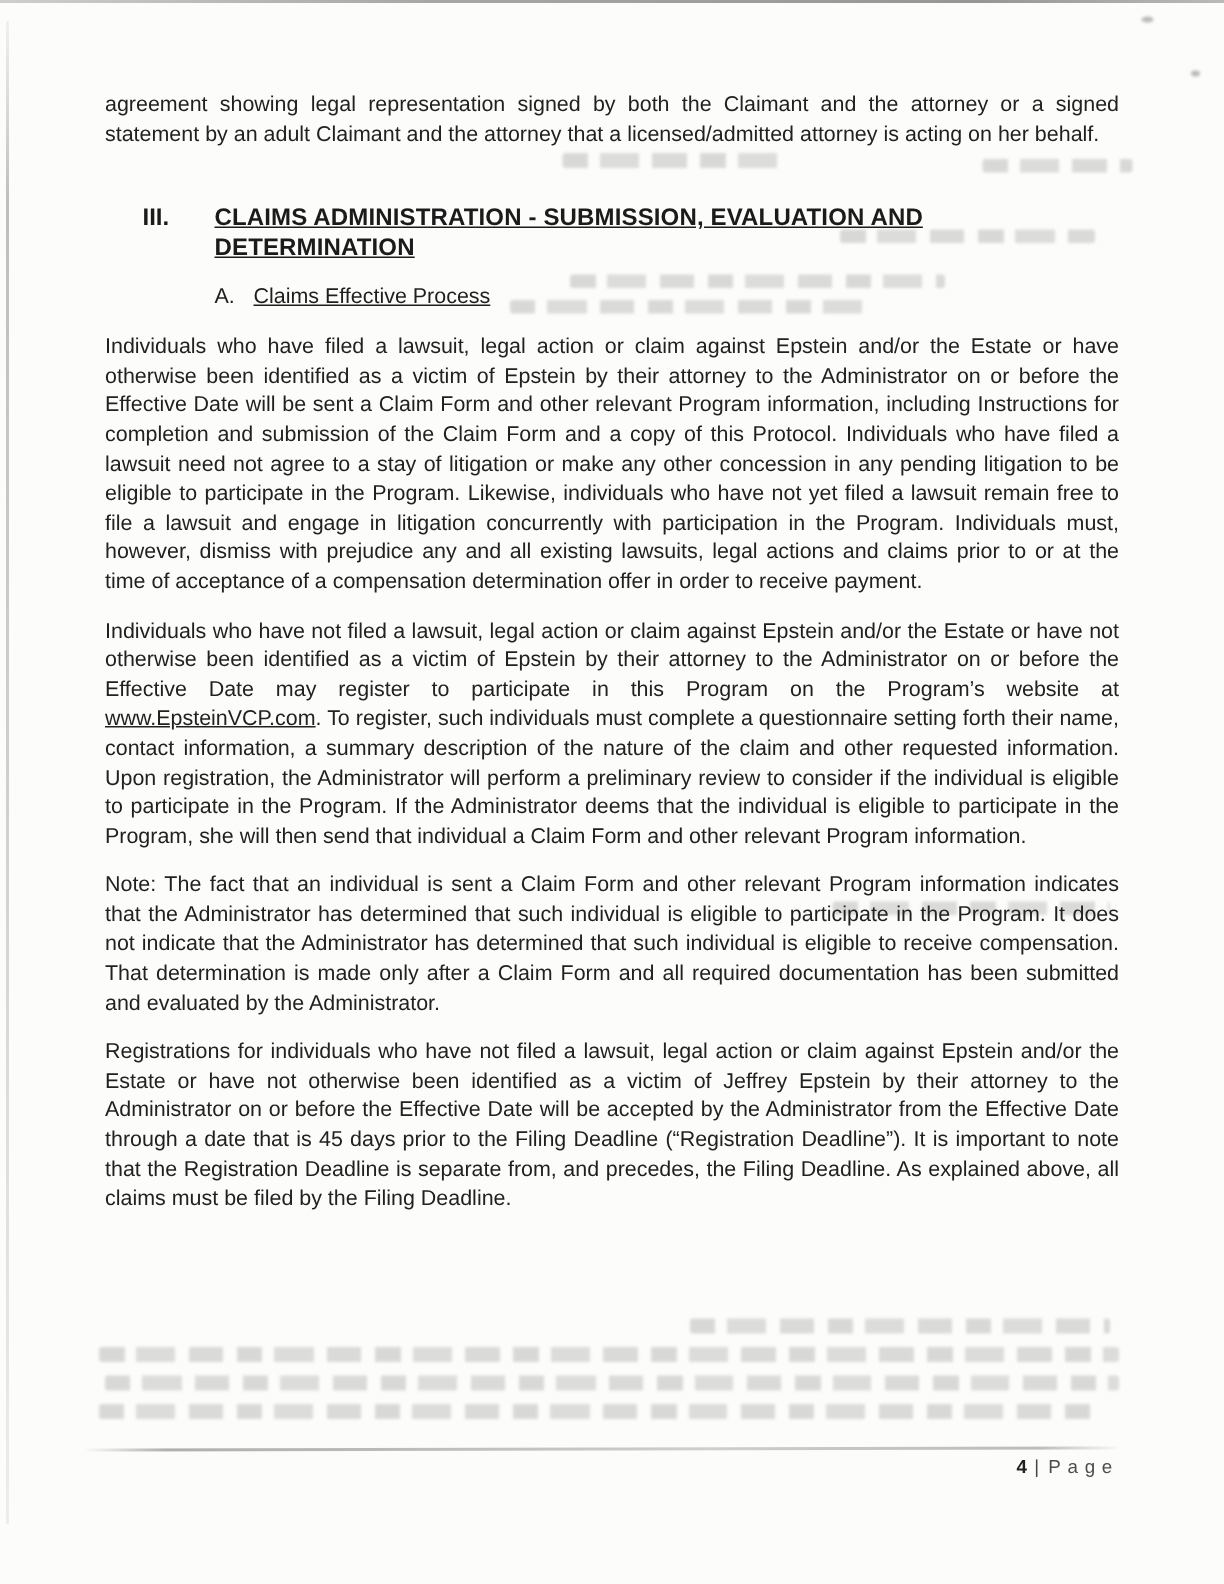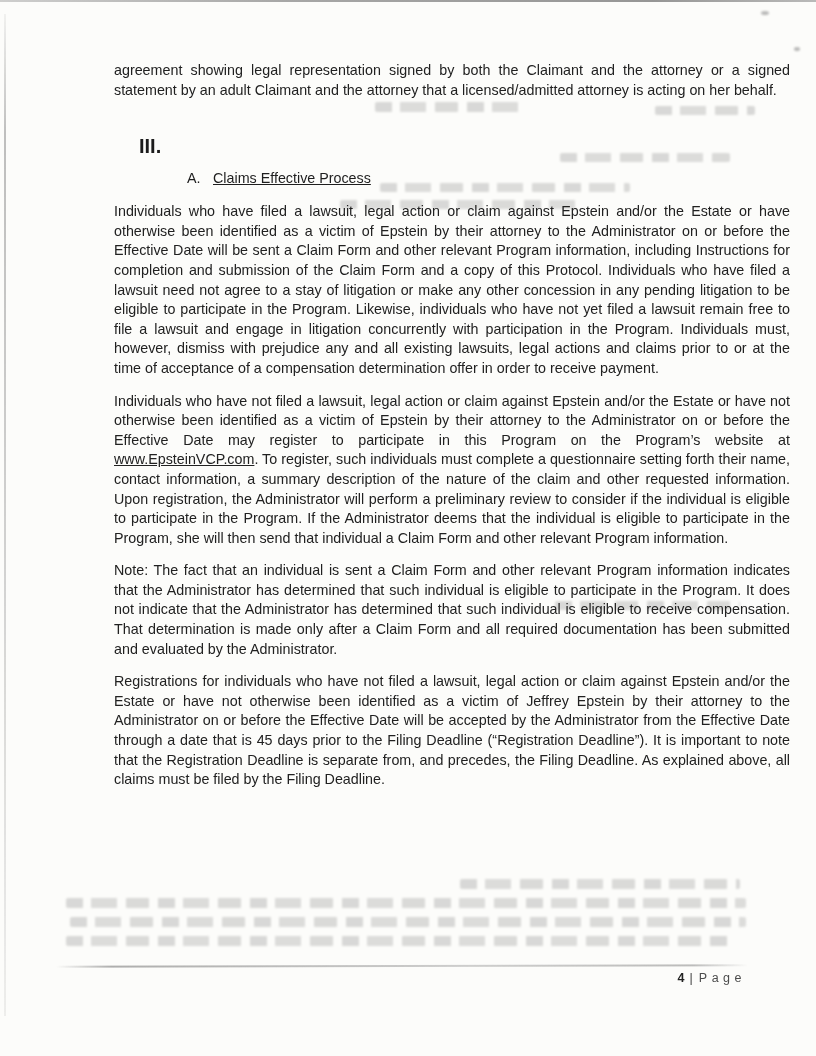--- a/index.html
+++ b/index.html
@@ -53,35 +53,34 @@
     background: linear-gradient(90deg, rgba(120,120,120,0), rgba(110,110,110,0.55) 8%, rgba(120,120,120,0.35) 60%, rgba(125,125,125,0.5) 92%, rgba(130,130,130,0));
     filter: blur(0.4px);
     transform: rotate(-0.12deg);
   }
   
   .content {
     position: absolute;
     left: 70px;
     top: 61px;
     width: 676px;
-    margin-left: 44px;
   }
   p.body-text {
     margin: 0 0 13px 0;
     text-align: justify;
     font-size: 14.3px;
     line-height: 19.6px;
     color: #212121;
   }
   .section-heading {
     display: flex;
     padding-left: 25px;
     margin: 36px 0 0 0;
     font-weight: bold;
-    font-size: 20px;
+    font-size: 16px;
     line-height: 20px;
     color: #1b1b1b;
   }
   .sec-num { width: 48px; flex-shrink: 0; }
   .sec-title { text-decoration: underline; letter-spacing: 0.1px; }
   .subsection-heading {
     display: flex;
     padding-left: 73px;
     margin: 12px 0 14px 0;
     font-size: 14.3px;
@@ -125,20 +124,21 @@
   <div class="ghost" style="left:66px; top:898px; width:680px;"></div>
   <div class="ghost" style="left:70px; top:917px; width:676px;"></div>
   <div class="ghost" style="left:66px; top:936px; width:668px;"></div>
 
   <div class="content">
 
     <p class="body-text">agreement showing legal representation signed by both the Claimant and the attorney or a signed statement by an adult Claimant and the attorney that a licensed/admitted attorney is acting on her behalf.</p>
 
     <div class="section-heading">
       <span class="sec-num">III.</span>
+      <span class="sec-title">CLAIMS ADMINISTRATION - SUBMISSION, EVALUATION AND DETERMINATION</span>
     </div>
 
     <div class="subsection-heading">
       <span class="sub-letter">A.</span>
       <span class="sub-title">Claims Effective Process</span>
     </div>
 
     <p class="body-text">Individuals who have filed a lawsuit, legal action or claim against Epstein and/or the Estate or have otherwise been identified as a victim of Epstein by their attorney to the Administrator on or before the Effective Date will be sent a Claim Form and other relevant Program information, including Instructions for completion and submission of the Claim Form and a copy of this Protocol.  Individuals who have filed a lawsuit need not agree to a stay of litigation or make any other concession in any pending litigation to be eligible to participate in the Program.  Likewise, individuals who have not yet filed a lawsuit remain free to file a lawsuit and engage in litigation concurrently with participation in the Program.  Individuals must, however, dismiss with prejudice any and all existing lawsuits, legal actions and claims prior to or at the time of acceptance of a compensation determination offer in order to receive payment.</p>
 
     <p class="body-text"><span>Individuals who have not filed a lawsuit, legal action or claim against Epstein and/or the Estate or have not otherwise been identified as a victim of Epstein by their attorney to the Administrator on or before the Effective Date may register to participate in this Program on the Program’s website at </span><span class="doc-link">www.EpsteinVCP.com</span><span>. To register, such individuals must complete a questionnaire setting forth their name, contact information, a summary description of the nature of the claim and other requested information. Upon registration, the Administrator will perform a preliminary review to consider if the individual is eligible to participate in the Program.  If the Administrator deems that the individual is eligible to participate in the Program, she will then send that individual a Claim Form and other relevant Program information.</span></p>

